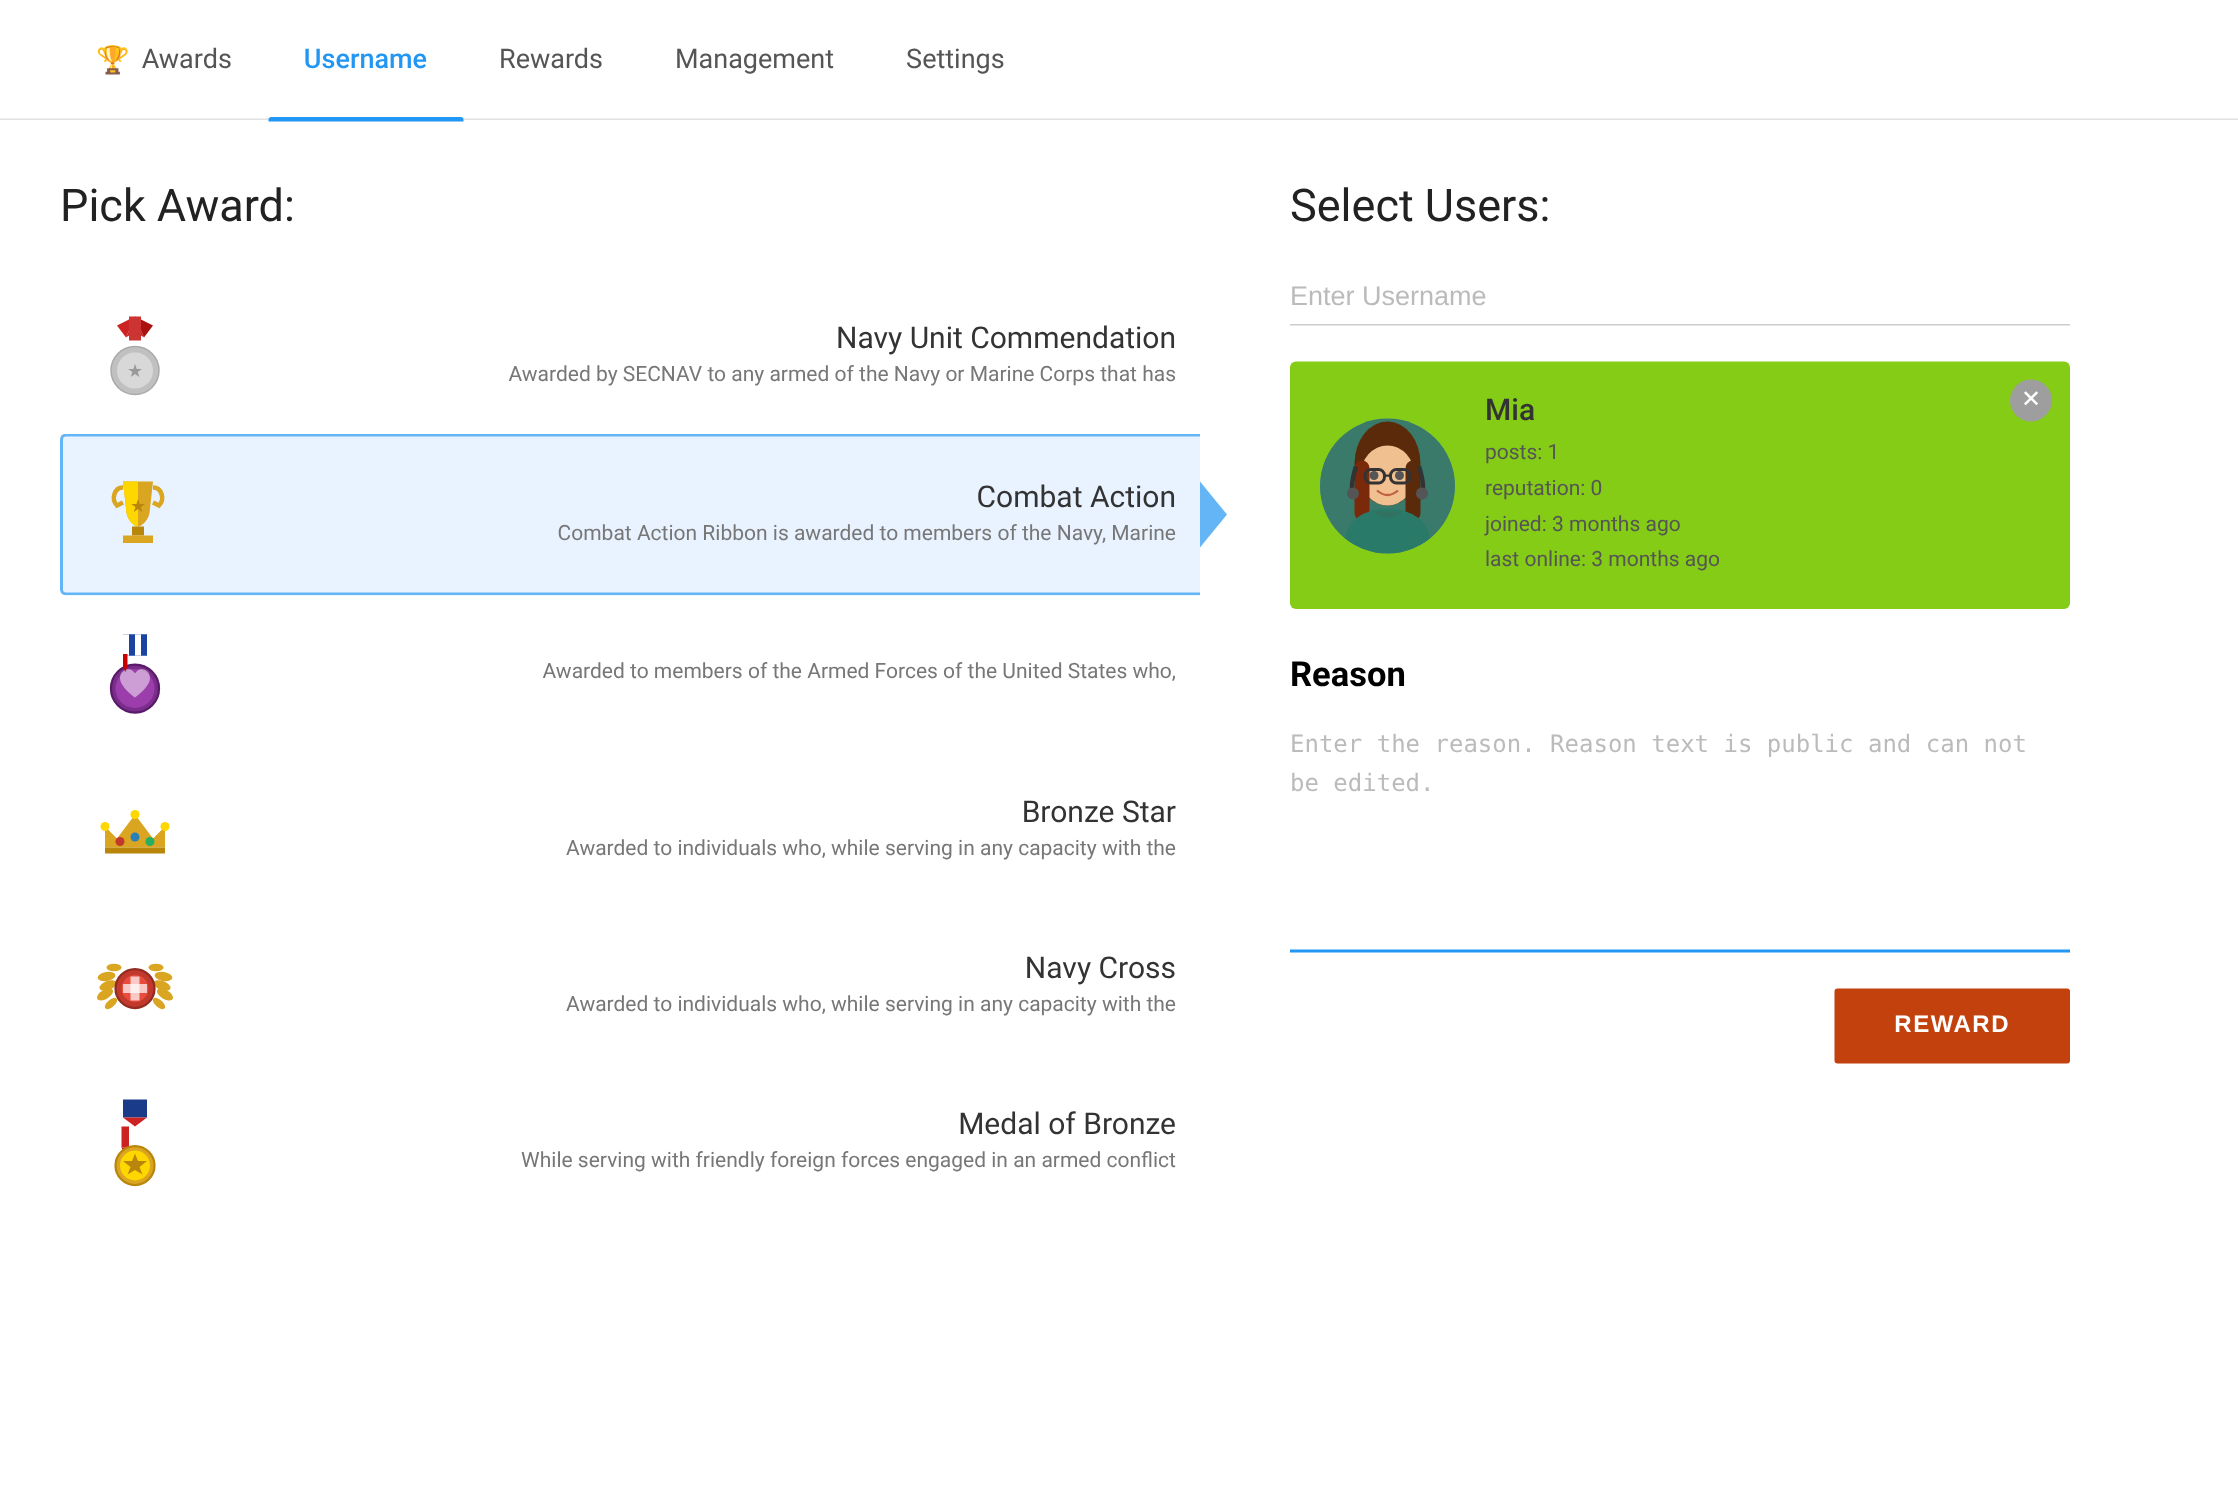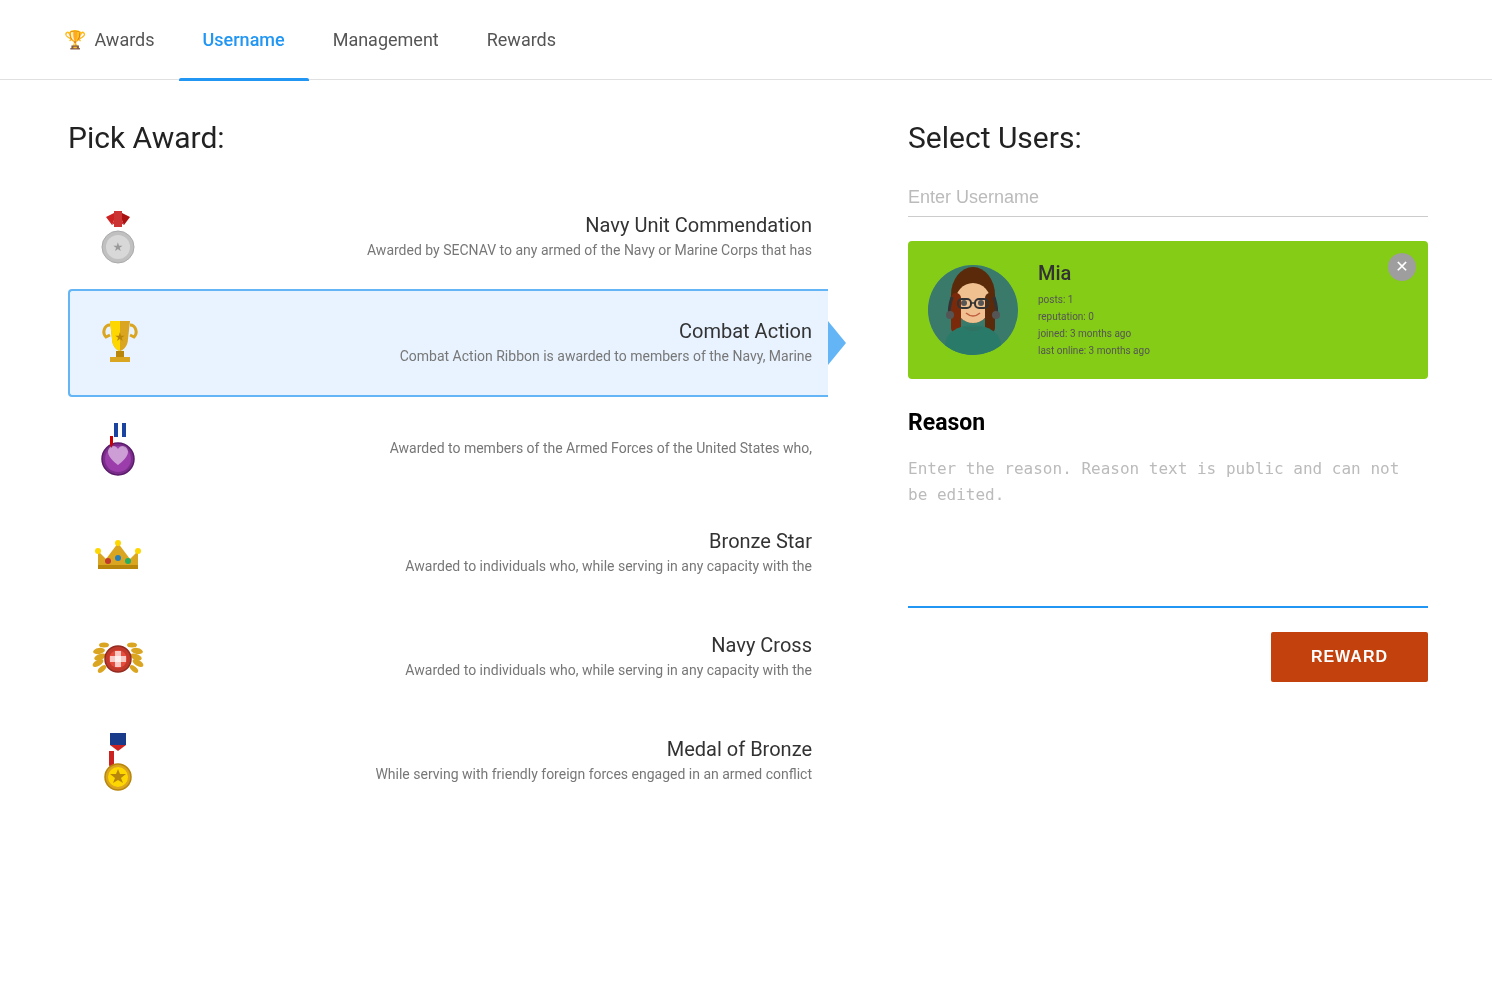--- a/index.html
+++ b/index.html
@@ -42,22 +42,21 @@
       left: 0; right: 0;
       height: 3px;
       background: #2196F3;
       border-radius: 2px 2px 0 0;
     }
 
     
     .main {
       display: flex;
       padding: 40px 40px 40px 40px;
-      gap: 80px;
-      margin-left: 28px;
+      gap: 60px;
     }
 
     
     .left-panel {
       flex: 1;
       max-width: 760px;
     }
     .section-title {
       font-size: 30px;
       font-weight: 400;
@@ -172,21 +171,21 @@
     .user-info {
       flex: 1;
     }
     .user-name {
       font-size: 20px;
       font-weight: 500;
       color: #333;
       margin-bottom: 6px;
     }
     .user-detail {
-      font-size: 10px;
+      font-size: 14px;
       color: #555;
       line-height: 1.7;
     }
     .remove-btn {
       position: absolute;
       top: 12px;
       right: 12px;
       width: 28px;
       height: 28px;
       border-radius: 50%;
@@ -254,24 +253,27 @@
 
 <nav class="nav-bar">
   <a class="nav-item">
     <span>🏆</span>
     <span>Awards</span>
   </a>
   <a class="nav-item active">
     <span>Username</span>
   </a>
   <a class="nav-item">
+    <span>Rewards</span>
+  </a>
+  <a class="nav-item">
     <span>Management</span>
   </a>
   <a class="nav-item">
-    <span>Rewards</span>
+    <span>Settings</span>
   </a>
 </nav>
 
 <div class="main">
 
   <div class="left-panel">
     <h2 class="section-title">Pick Award:</h2>
 
     <div class="award-list">
 

